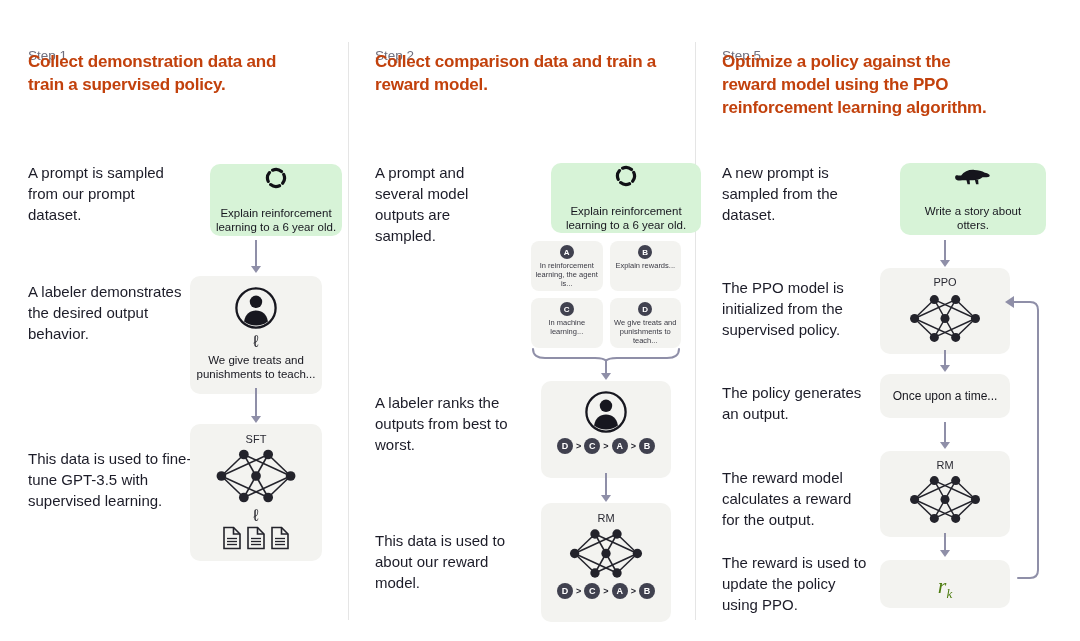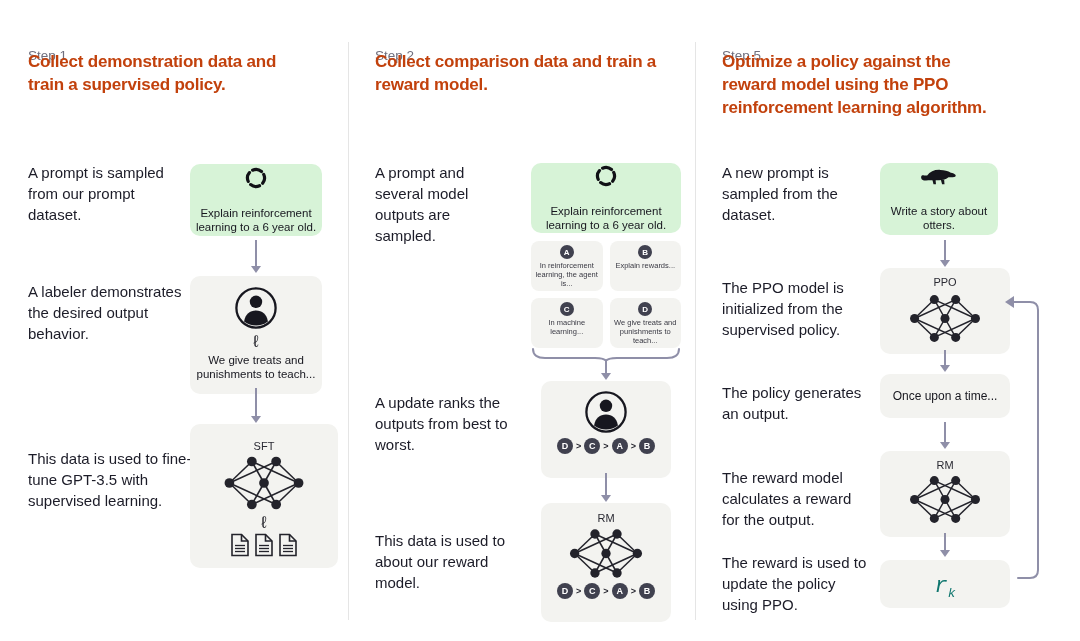--- a/index.html
+++ b/index.html
@@ -4,38 +4,38 @@
 <style>
   html,body{margin:0;padding:0;}
   body{
     width:1080px;height:641px;position:relative;background:#ffffff;
     font-family:"Liberation Sans","DejaVu Sans",sans-serif;color:#1b1b26;overflow:hidden;
   }
   .abs{position:absolute;}
   .step-label{font-size:13.5px;color:#6f6f7e;margin-top:18px;}
   .step-title{font-size:17px;font-weight:bold;line-height:23px;color:#c2410c;letter-spacing:-0.2px;}
   .btxt{font-size:15px;line-height:21px;color:#1c1c28;}
-  .gbox{background:#d7f3d7;border-radius:10px;display:flex;flex-direction:column;align-items:center;justify-content:center;gap:17px;}
+  .gbox{background:#d7f3d7;border-radius:10px;display:flex;flex-direction:column;align-items:center;justify-content:center;gap:17px;margin-left:20px;}
   .box{background:#f3f3f0;border-radius:10px;display:flex;flex-direction:column;align-items:center;}
   .cap{font-size:11.5px;line-height:14px;text-align:center;color:#17171f;}
   .netlabel{font-size:11px;color:#2a2a33;}
   .divider{position:absolute;top:42px;height:578px;width:1px;background:#e5e5e5;}
   .arr{position:absolute;width:2px;background:#8f8fa8;}
   .arr::after{content:"";position:absolute;top:100%;left:-4.5px;width:0;height:0;
     border:5.5px solid transparent;border-top:7px solid #8f8fa8;}
   .badge{display:inline-flex;width:16px;height:16px;border-radius:50%;background:#40414f;color:#fff;
     font-size:9px;font-weight:bold;align-items:center;justify-content:center;flex:none;}
   .badge.sm{width:14px;height:14px;font-size:8px;}
   .rank{display:flex;align-items:center;gap:3px;}
   .sep{font-size:9px;font-weight:bold;color:#23232d;}
   .grid2{display:grid;grid-template-columns:1fr 1fr;gap:7px;}
   .cell{background:#f3f3f0;border-radius:8px;padding:4px 3px 3px;display:flex;flex-direction:column;align-items:center;gap:2px;}
   .tiny{font-size:7.5px;line-height:9px;text-align:center;color:#3a3a44;}
   .pen{font-size:17px;color:#1a1a22;line-height:1;}
-  .rk{font-family:Liberation Mono, monospace;font-size:22px;font-style:italic;color:#0f766e;margin-top:8px;}
+  .rk{font-family:Liberation Serif, serif;font-size:22px;font-style:italic;color:#4d7c0f;margin-top:8px;}
   .rk sub{font-size:13px;}
   svg{display:block;}
 </style>
 </head>
 <body>
 
 <div class="divider" style="left:348px"></div>
 <div class="divider" style="left:695px"></div>
 
 <div class="abs step-label" style="left:28px;top:30px">Step 1</div>
@@ -59,21 +59,21 @@
     <circle cx="23" cy="23" r="20.5" fill="none" stroke="#17171f" stroke-width="2.4"></circle>
     <circle cx="23" cy="16.5" r="6.5" fill="#17171f"></circle>
     <path d="M23,25.5 c-6.5,0 -11,3.5 -12.5,11.5 a20.5,20.5 0 0 0 25,0 c-1.5,-8 -6,-11.5 -12.5,-11.5 z" fill="#17171f"></path>
   </svg>
   <div class="pen">ℓ</div>
   <div class="cap" style="width:122px">We give treats and punishments to teach...</div>
 </div>
 
 <div class="arr" style="left:255px;top:388px;height:28px"></div>
 
-<div class="abs box" style="left:190px;top:424px;width:148px;height:128px;padding-top:16px;gap:2px">
+<div class="abs box" style="left:190px;top:424px;width:132px;height:128px;padding-top:9px;gap:2px">
   <div class="netlabel">SFT</div>
   <svg width="86" height="58" viewBox="0 0 92 62">
     <g stroke="#23232b" stroke-width="1.7">
       <line x1="33" y1="8" x2="9" y2="31"></line>
         <line x1="33" y1="8" x2="46" y2="31"></line>
         <line x1="33" y1="8" x2="83" y2="31"></line>
       <line x1="59" y1="8" x2="9" y2="31"></line>
         <line x1="59" y1="8" x2="46" y2="31"></line>
         <line x1="59" y1="8" x2="83" y2="31"></line>
       <line x1="9" y1="31" x2="33" y2="54"></line>
@@ -122,21 +122,21 @@
           <line x1="5" y1="18.5" x2="15" y2="18.5"></line>
         </g>
     </svg>
   </div>
 </div>
 
 <div class="abs step-label" style="left:375px;top:30px">Step 2</div>
 <div class="abs step-title" style="left:375px;top:50px;width:285px">Collect comparison data and train a reward model.</div>
 
 <div class="abs btxt" style="left:375px;top:162px;width:120px">A prompt and several model outputs are sampled.</div>
-<div class="abs btxt" style="left:375px;top:392px;width:150px">A update ranks the outputs from best to worst.</div>
+<div class="abs btxt" style="left:375px;top:392px;width:150px">A labeler ranks the outputs from best to worst.</div>
 <div class="abs btxt" style="left:375px;top:530px;width:135px">This data is used to about our reward model.</div>
 
 <div class="abs gbox" style="left:531px;top:163px;width:150px;height:70px">
   <svg width="22" height="22" viewBox="0 0 22 22">
     <circle cx="11" cy="11" r="8.5" fill="none" stroke="#111116" stroke-width="3.2" stroke-dasharray="9.35 4" stroke-linecap="round" transform="rotate(-25 11 11)"></circle>
   </svg>
   <div class="cap" style="width:136px">Explain reinforcement learning to a 6 year old.</div>
 </div>
 
 <div class="abs grid2" style="left:531px;top:241px;width:150px">
@@ -222,21 +222,21 @@
 
 <div class="abs step-label" style="left:722px;top:30px">Step 5</div>
 <div class="abs step-title" style="left:722px;top:50px;width:280px">Optimize a policy against the reward model using the PPO reinforcement learning algorithm.</div>
 
 <div class="abs btxt" style="left:722px;top:162px;width:135px">A new prompt is sampled from the dataset.</div>
 <div class="abs btxt" style="left:722px;top:277px;width:150px">The PPO model is initialized from the supervised policy.</div>
 <div class="abs btxt" style="left:722px;top:382px;width:160px">The policy generates an output.</div>
 <div class="abs btxt" style="left:722px;top:467px;width:150px">The reward model calculates a reward for the output.</div>
 <div class="abs btxt" style="left:722px;top:552px;width:145px">The reward is used to update the policy using PPO.</div>
 
-<div class="abs gbox" style="left:880px;top:163px;width:118px;height:72px">
+<div class="abs gbox" style="left:880px;top:163px;width:146px;height:72px">
   <svg width="38" height="20" viewBox="0 0 40 21">
     <path d="M2,13 C0,10 2,7.5 4.5,9 L7.5,9 C10.5,4.5 16,2.5 21.5,3 C25.5,3 29.5,4 32.5,6 C34.5,6 36.5,7 37.5,8.5 C38,10 36.5,10.8 34.5,10.8 L30,10.8 C28,13 24,14 20,14 L10.5,14 C8.5,14 4.5,15 2,13 Z" fill="#15151c"></path>
     <path d="M13,13.5 l1.2,4.5 h2.6 l-0.4,-4.5 z" fill="#15151c"></path>
     <path d="M22,13.5 l1.2,4.5 h2.6 l-0.4,-4.5 z" fill="#15151c"></path>
   </svg>
   <div class="cap" style="width:110px">Write a story about otters.</div>
 </div>
 
 <div class="arr" style="left:944px;top:240px;height:20px"></div>
 

